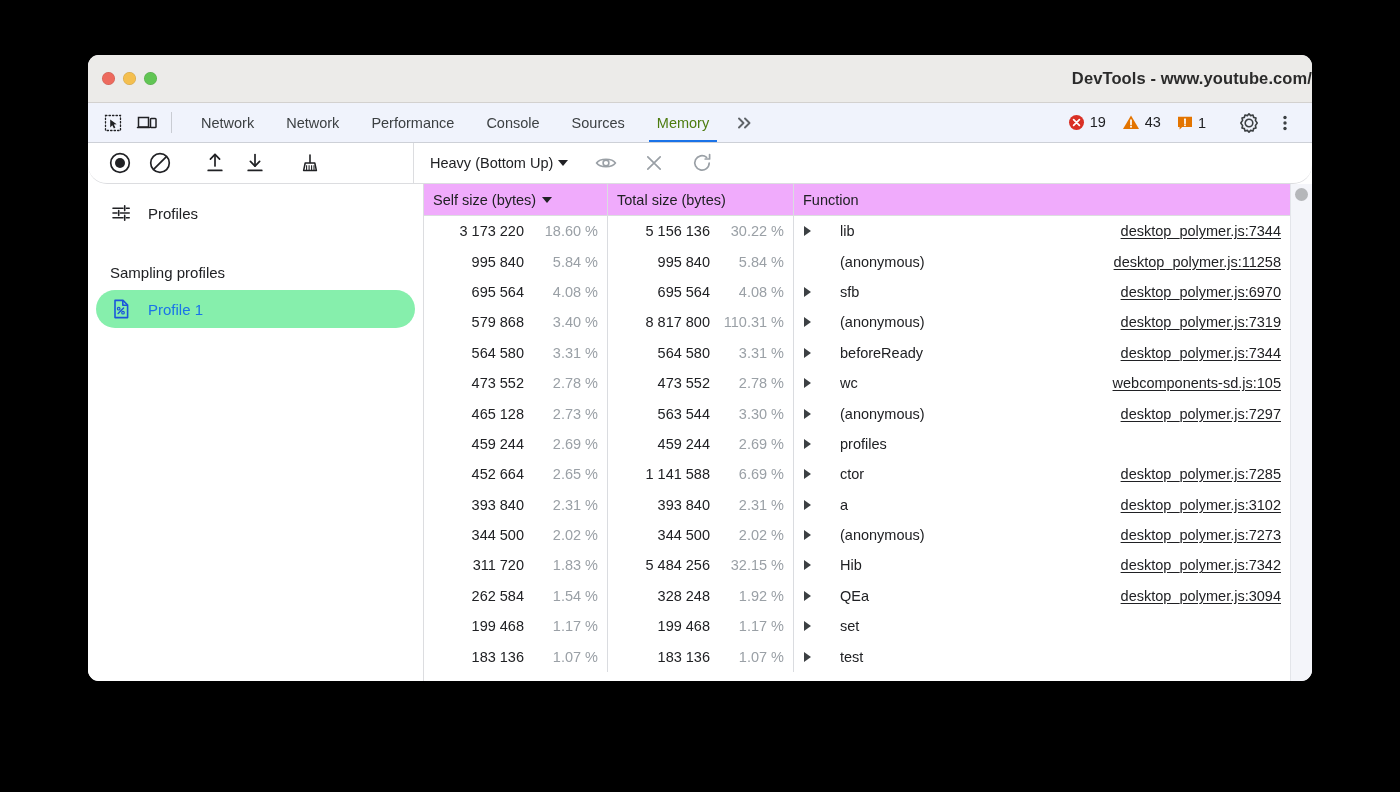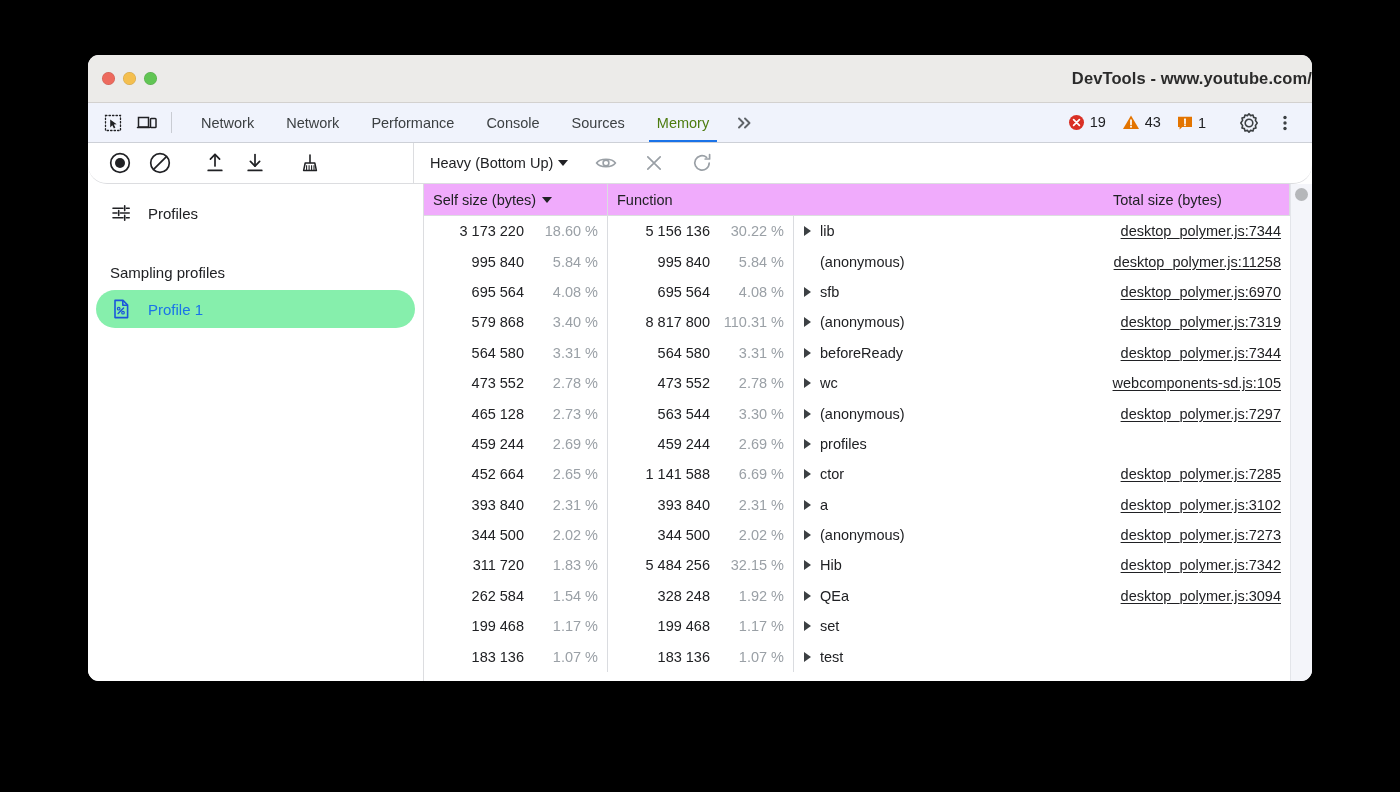--- a/index.html
+++ b/index.html
@@ -128,21 +128,21 @@
   .c-self, .c-total {
     display: flex; align-items: center; justify-content: flex-end;
     height: 100%; padding-right: 9px;
   }
   .c-self { width: 184px; border-right: 1px solid #dadce0; }
   .c-total { width: 186px; border-right: 1px solid #dadce0; }
   .bytes { color: #202124; white-space: nowrap; }
   .pct { color: #9aa0a6; width: 74px; text-align: right; white-space: nowrap; }
   .c-func {
     flex: 1; display: flex; align-items: center;
-    padding-left: 10px; padding-right: 9px; min-width: 0; height: 100%;
+    padding-left: 10px; padding-right: 9px; min-width: 0; height: 100%; gap: 20px;
   }
   .disclosure {
     width: 16px; flex-shrink: 0;
     display: flex; align-items: center; justify-content: flex-start;
   }
   .disclosure .caret {
     width: 0; height: 0;
     border-top: 5px solid transparent; border-bottom: 5px solid transparent;
     border-left: 7px solid #3c4043;
   }
@@ -355,26 +355,26 @@
       </div>
     </div>
 
     <div id="table-wrap">
       <div id="grid">
         <div class="grid-header">
           <div class="hc self">
             <span>Self size (bytes)</span>
             <span class="tri-down"></span>
           </div>
+          <div class="hc total">
+            <span>Total size (bytes)</span>
+          </div>
           <div class="hc func">
             <span>Function</span>
           </div>
-          <div class="hc total">
-            <span>Total size (bytes)</span>
-          </div>
         </div>
         <div class="rows" id="rows">
             <div class="row">
               <div class="c-self">
                 <span class="bytes">3 173 220</span>
                 <span class="pct">18.60 %</span>
               </div>
               <div class="c-total">
                 <span class="bytes">5 156 136</span>
                 <span class="pct">30.22 %</span>

